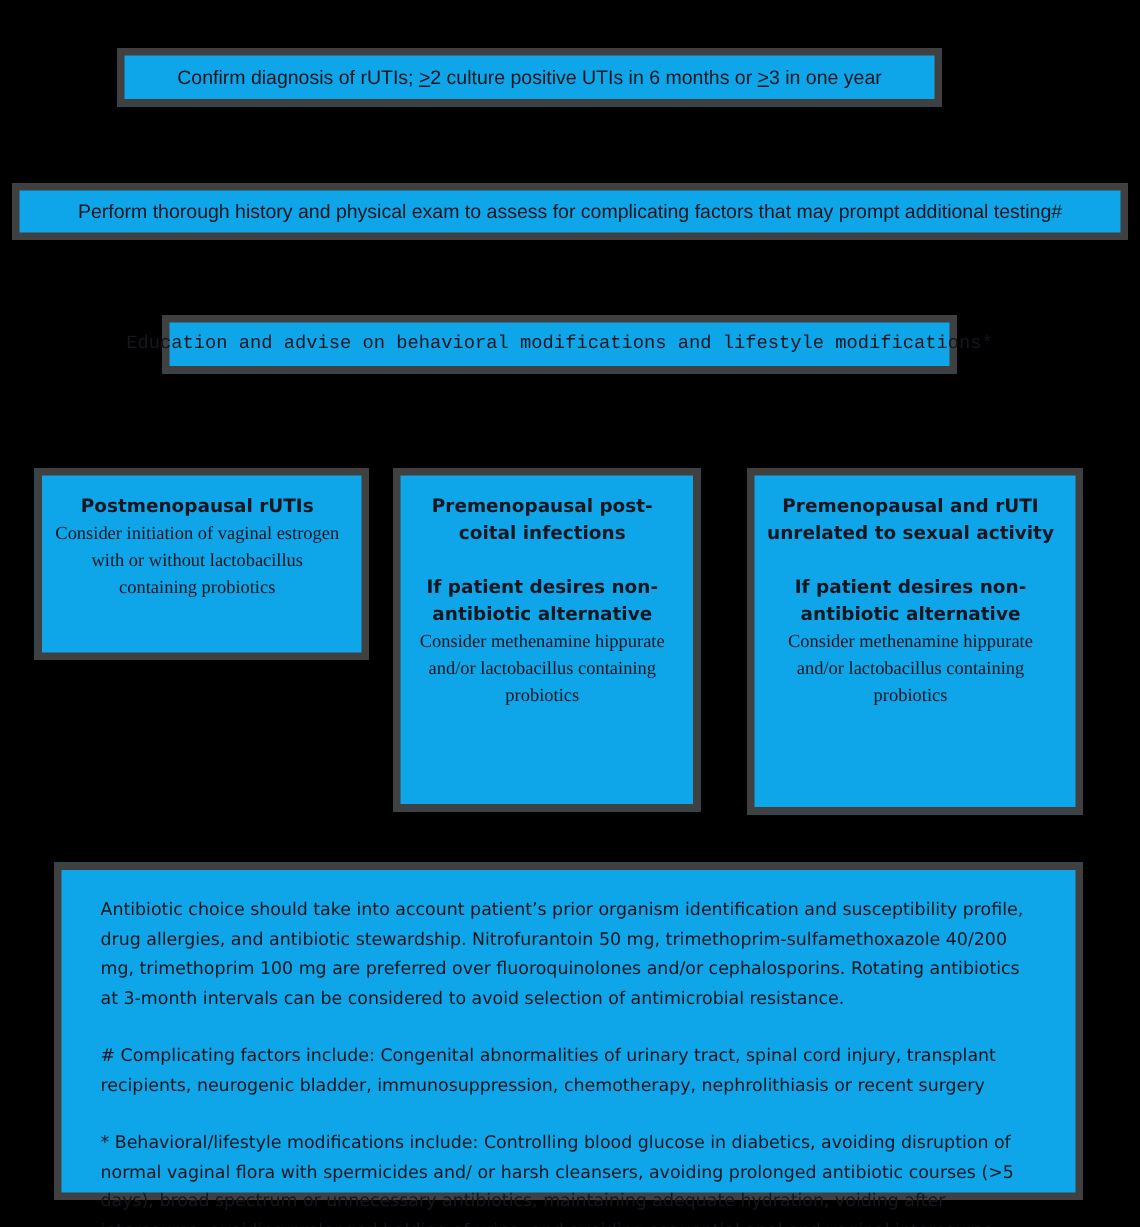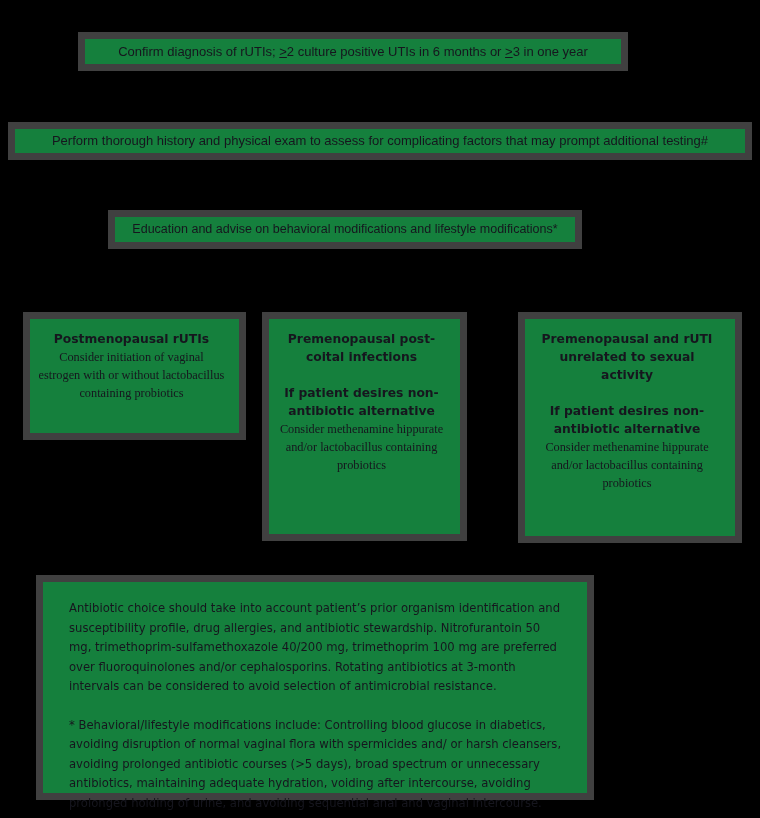--- a/index.html
+++ b/index.html
@@ -15,22 +15,22 @@
     overflow: hidden;
   }
   #flowchart {
     position: relative;
     width: 760px;
     height: 818px;
     background: #000000;
   }
   .box {
     position: absolute;
-    background: #15803d;
-    border: 7px solid #404040;
+    background: #0ea5e9;
+    border: 5px solid #404040;
     box-sizing: border-box;
     color: #16161e;
     text-align: center;
   }
   
   .banner {
     display: flex;
     align-items: center;
     justify-content: center;
   }
@@ -46,23 +46,23 @@
     left: 8px;
     top: 122px;
     width: 744px;
     height: 38px;
     font-family: Liberation Sans, sans-serif;
     font-size: 13px;
   }
   #box-education {
     left: 108px;
     top: 210px;
-    width: 474px;
+    width: 530px;
     height: 39px;
-    font-family: Liberation Sans, sans-serif;
+    font-family: Liberation Mono, monospace;
     font-size: 12.5px;
   }
   .banner-text {
     display: block;
     line-height: 1.2;
     white-space: nowrap;
   }
   
   .gte {
     text-decoration: underline;
@@ -84,39 +84,38 @@
     left: 262px;
     top: 312px;
     width: 205px;
     height: 229px;
   }
   #box-unrelated {
     left: 498px;
     top: 312px;
     width: 224px;
     height: 231px;
-    margin-left: 20px;
   }
   .col-heading {
     font-weight: bold;
     display: block;
   }
   .col-body {
     display: block;
     font-family: Liberation Serif, serif;
   }
   .col-gap {
     display: block;
     height: 18px;
   }
   
   #box-footnotes {
     left: 36px;
     top: 575px;
-    width: 558px;
+    width: 686px;
     height: 225px;
     text-align: left;
     padding: 17px 24px 10px 26px;
     font-family: "DejaVu Sans", sans-serif;
     font-size: 11.6px;
     line-height: 19.5px;
   }
   #box-footnotes p {
     margin: 0 0 19px 0;
   }
@@ -155,16 +154,17 @@
 
   <div class="box column" id="box-unrelated">
     <span class="col-heading">Premenopausal and rUTI unrelated to sexual activity</span>
     <span class="col-gap"></span>
     <span class="col-heading">If patient desires non-antibiotic alternative</span>
     <span class="col-body">Consider methenamine hippurate and/or lactobacillus containing probiotics</span>
   </div>
 
   <div class="box" id="box-footnotes">
     <p>Antibiotic choice should take into account patient’s prior organism identification and susceptibility profile, drug allergies, and antibiotic stewardship.  Nitrofurantoin 50 mg, trimethoprim-sulfamethoxazole 40/200 mg, trimethoprim 100 mg are preferred over fluoroquinolones and/or cephalosporins. Rotating antibiotics at 3-month intervals can be considered to avoid selection of antimicrobial resistance.</p>
+    <p># Complicating factors include: Congenital abnormalities of urinary tract, spinal cord injury, transplant recipients, neurogenic bladder, immunosuppression, chemotherapy, nephrolithiasis or recent surgery</p>
     <p>* Behavioral/lifestyle modifications include: Controlling blood glucose in diabetics, avoiding disruption of normal vaginal flora with spermicides and/ or harsh cleansers, avoiding prolonged antibiotic courses (&gt;5 days), broad spectrum or unnecessary antibiotics, maintaining adequate hydration, voiding after intercourse, avoiding prolonged holding of urine, and avoiding sequential anal and vaginal intercourse.</p>
   </div>
 
 </div>
 
 </body></html>

